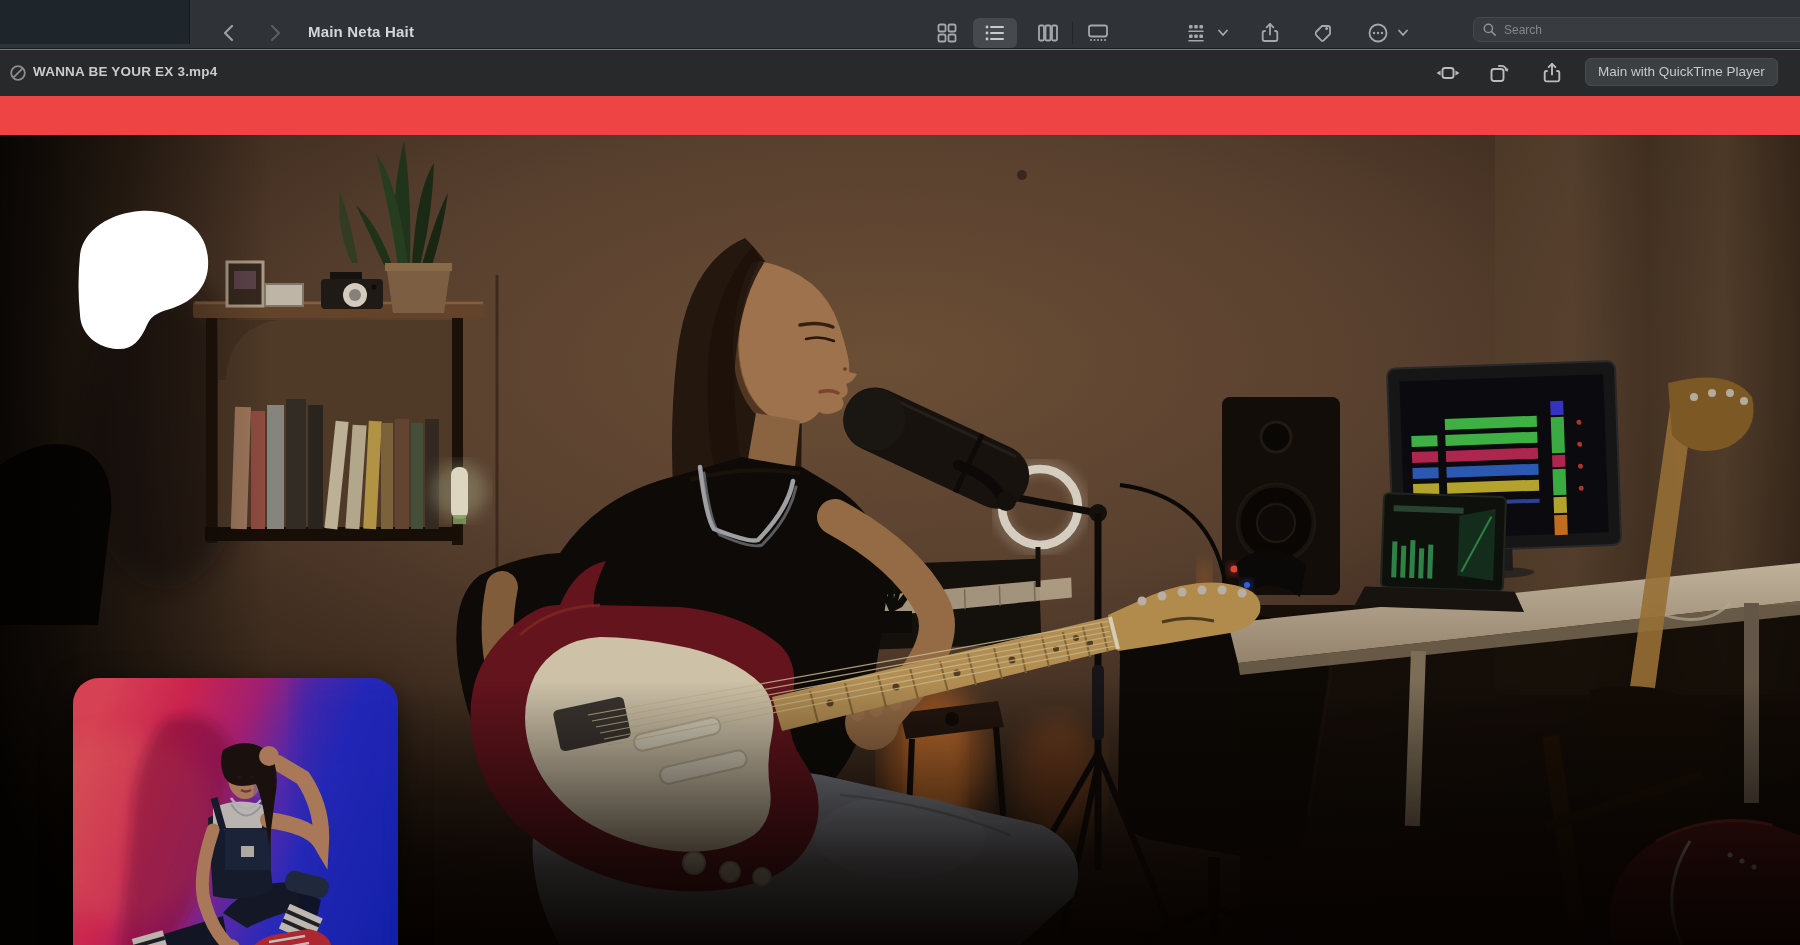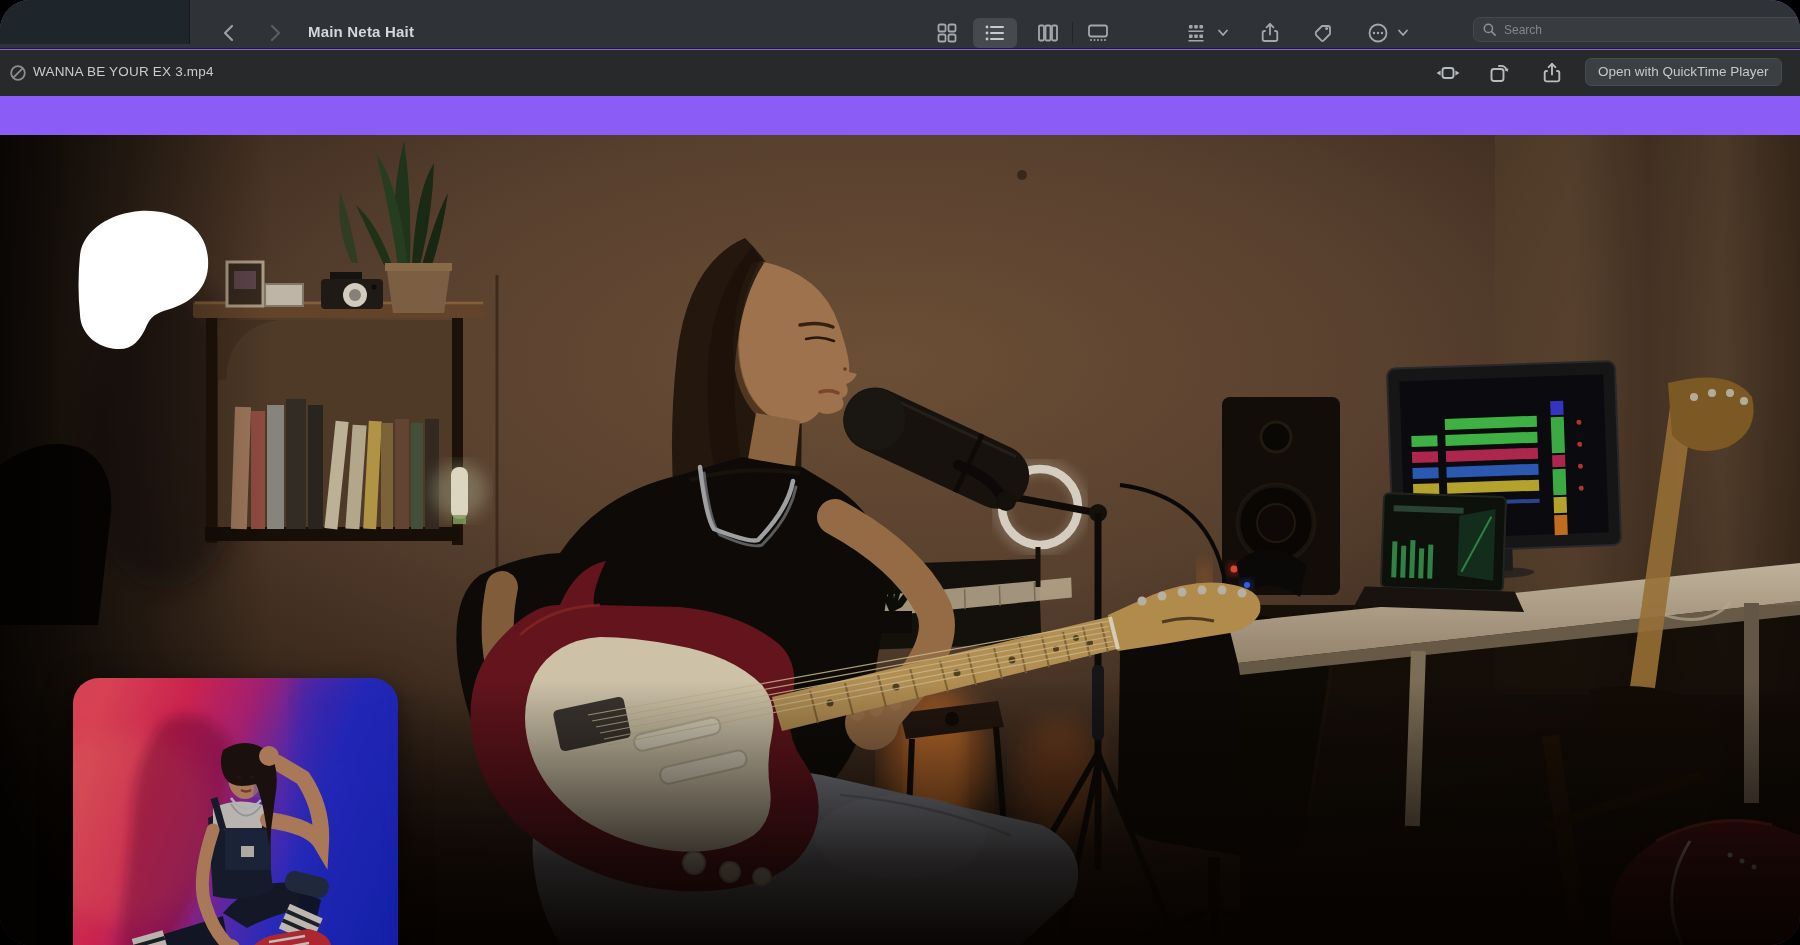--- a/index.html
+++ b/index.html
@@ -1,18 +1,18 @@
 <!DOCTYPE html>
 <html><head>
 <meta charset="utf-8">
 <style>
   html,body{margin:0;padding:0;background:#000;}
   *{box-sizing:border-box;}
-  .page{position:relative;width:1800px;height:945px;background:#8b5cf6;overflow:hidden;
-        font-family:"Liberation Sans", sans-serif;border-radius:30px;-webkit-font-smoothing:antialiased;}
+  .page{position:relative;width:1800px;height:945px;background:#ef4444;overflow:hidden;
+        font-family:"Liberation Sans", sans-serif;-webkit-font-smoothing:antialiased;}
 
   
   .toolbar{position:absolute;left:0;top:0;width:1800px;height:49px;background:#2f3337;
            border-bottom:1px solid #1b1d1f;}
   .sidebar-chunk{position:absolute;left:0;top:0;width:190px;height:44px;background:#1e262b;
                  border-right:1px solid #15191c;}
   .nav-btn{position:absolute;top:20px;width:26px;height:26px;display:flex;align-items:center;
            justify-content:center;background:none;border:none;padding:0;cursor:default;}
   .nav-back{left:216px;}
   .nav-fwd{left:262px;}
@@ -25,21 +25,21 @@
   .tb-chevron{position:absolute;top:28px;width:12px;height:10px;}
   .searchbox{position:absolute;left:1473px;top:17px;width:340px;height:25px;background:#383c40;
              border:1px solid #45494d;border-radius:7px;display:flex;align-items:center;
              padding:0 8px;gap:5px;}
   .searchbox input{background:transparent;border:none;outline:none;color:#c9cbcd;font-size:12px;
                    width:240px;font-family:"Liberation Sans",sans-serif;}
   .searchbox input::placeholder{color:#83878b;}
 
   
   .qlbar{position:absolute;left:0;top:50px;width:1800px;height:46px;background:#27292b;}
-  .ql-filename{position:absolute;left:33px;top:14px;font-size:13.5px;font-weight:400;
+  .ql-filename{position:absolute;left:33px;top:14px;font-size:13.5px;font-weight:700;
                color:#c9cbcc;letter-spacing:.2px;white-space:nowrap;}
   .ql-blocked{position:absolute;left:8px;top:13px;width:20px;height:20px;}
   .ql-icon-btn{position:absolute;top:9px;width:30px;height:28px;display:flex;align-items:center;
                justify-content:center;background:none;border:none;padding:0;}
   .ql-open-btn{position:absolute;left:1585px;top:8px;height:28px;background:#3b3f42;
                border:1px solid #474b4e;border-radius:6px;color:#c6c8ca;font-size:13.5px;
                padding:0 12px;white-space:nowrap;font-family:"Liberation Sans",sans-serif;
                line-height:26px;}
 
   
@@ -203,21 +203,21 @@
     </button>
     <button class="ql-icon-btn" style="left:1537px">
       <svg width="24" height="24" viewBox="0 0 24 24">
         <g fill="none" stroke="#b9bcbe" stroke-width="1.9" stroke-linecap="round" stroke-linejoin="round">
           <path d="M7,10 H6.5 A1.8,1.8 0 0 0 4.7,11.8 V18.6 A1.8,1.8 0 0 0 6.5,20.4 H17.5 A1.8,1.8 0 0 0 19.3,18.6 V11.8 A1.8,1.8 0 0 0 17.5,10 H17"></path>
           <line x1="12" y1="3" x2="12" y2="13.5"></line>
           <polyline points="8.6,6.2 12,2.8 15.4,6.2"></polyline>
         </g>
       </svg>
     </button>
-    <button class="ql-open-btn">Open with QuickTime Player</button>
+    <button class="ql-open-btn">Main with QuickTime Player</button>
   </div>
 
   <div class="video-area">
 
     <svg class="scene" width="1800" height="810" viewBox="0 0 1800 810">
       <defs>
         <radialGradient id="wall" cx="0.49" cy="0.28" r="0.85">
           <stop offset="0" stop-color="#77583c"></stop>
             <stop offset="0.35" stop-color="#604634"></stop>
           <stop offset="0.62" stop-color="#3d2b1e"></stop>

